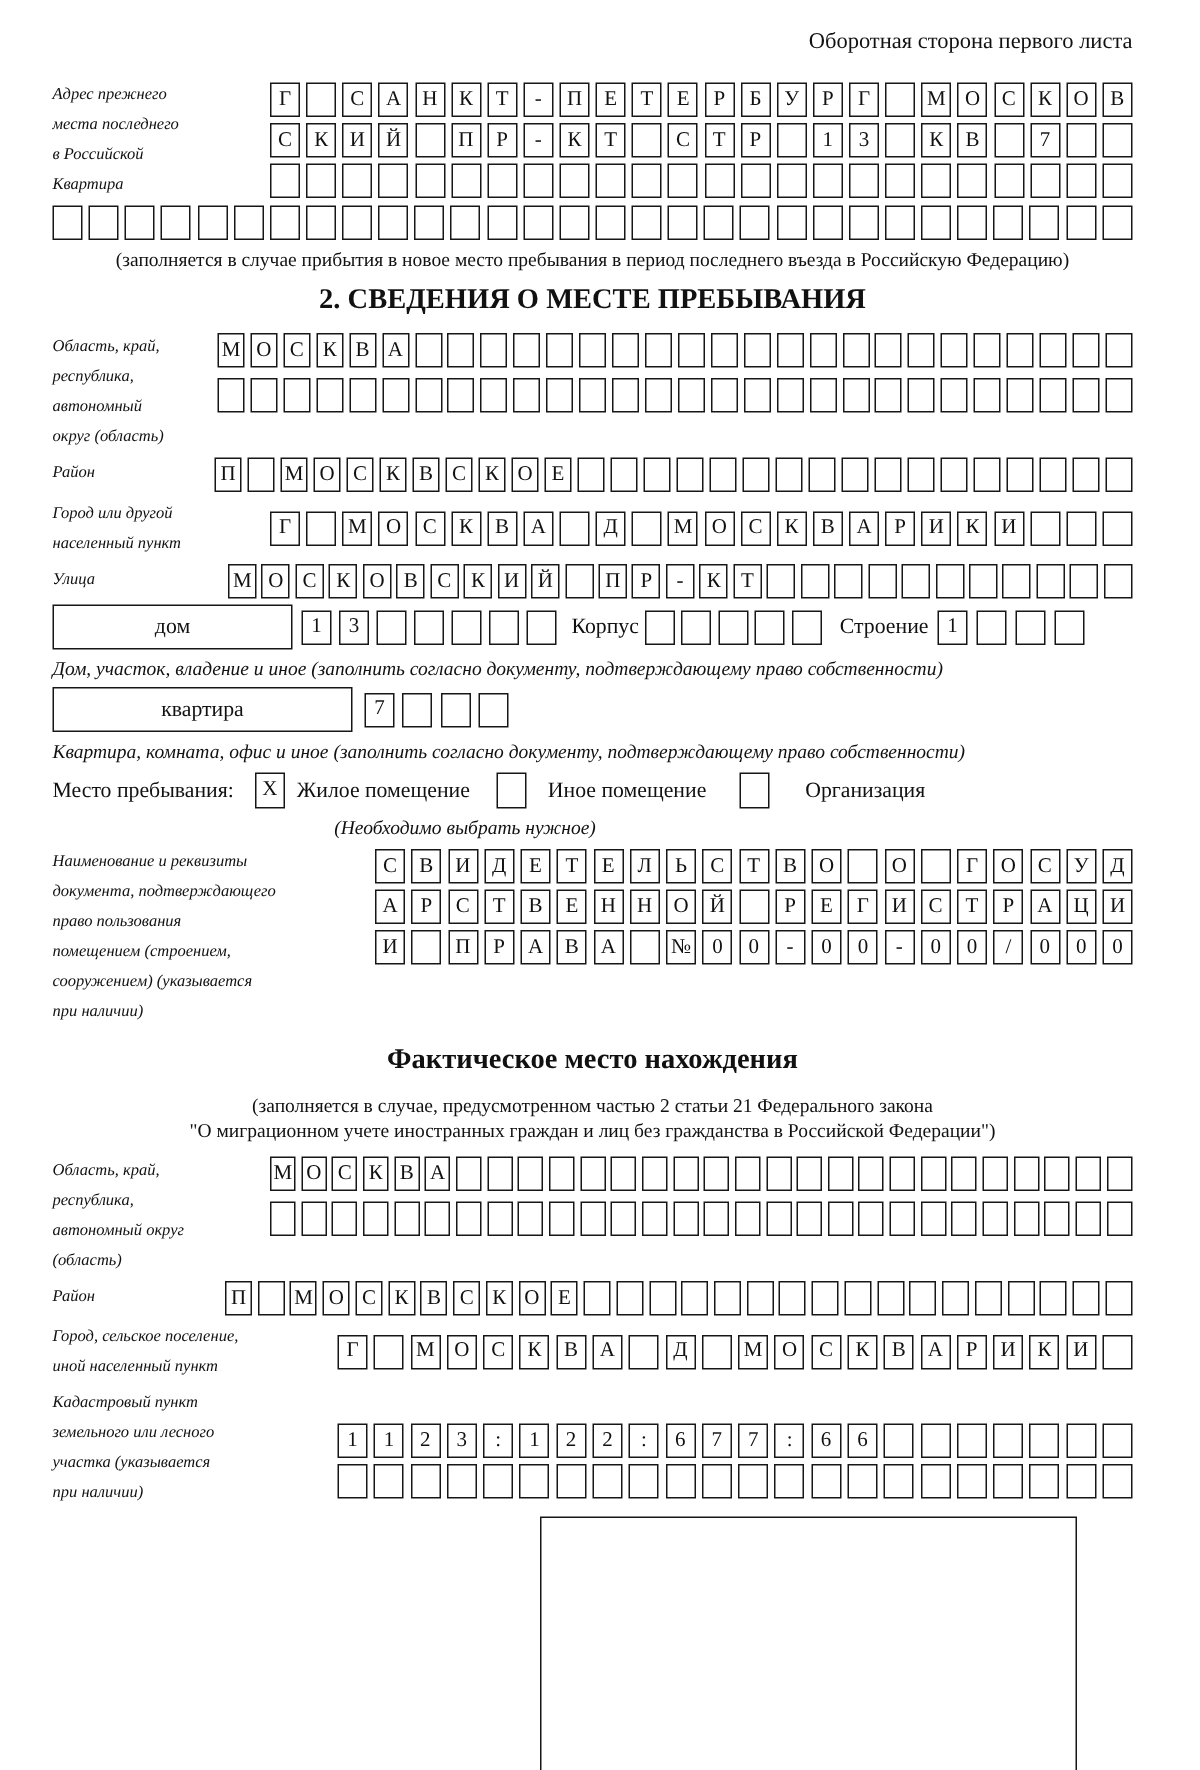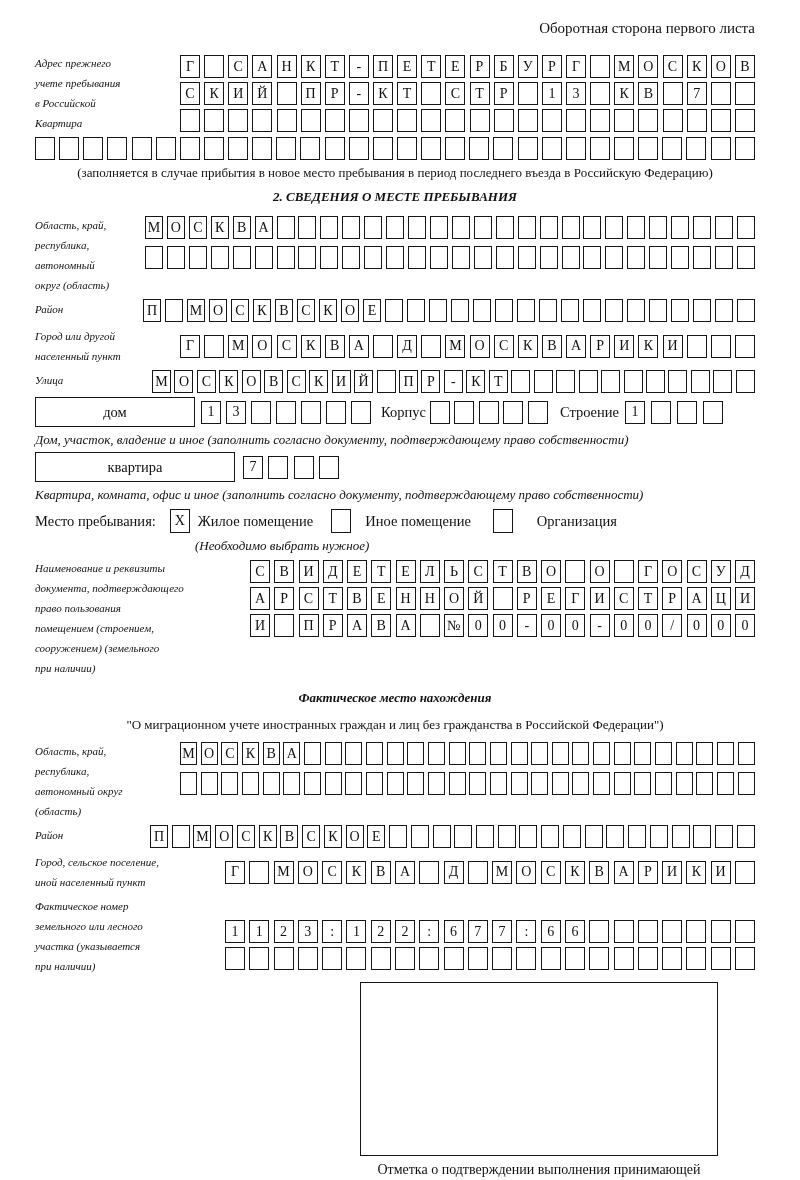--- a/index.html
+++ b/index.html
@@ -9,21 +9,21 @@
   .row{display:flex;align-items:flex-start;margin-bottom:4px;}
   .row.vcenter{align-items:center;}
   .label{font-size:11px;line-height:20px;flex:none;font-style:italic;}
   .label .line{white-space:nowrap;}
   .gridcol{display:flex;flex-direction:column;}
   .cellrow{display:flex;justify-content:space-between;flex:none;}
   .cell{flex:none;width:var(--cw,20px);height:23px;box-sizing:border-box;border:1.6px solid #161616;
         display:flex;align-items:center;justify-content:center;font-size:14px;font-family:"Liberation Serif",serif;}
   .caption{font-size:13px;line-height:17px;}
   .center{text-align:center;}
-  .sec-title{font-weight:bold;font-size:13px;text-align:center;margin:8px 0 10px 0;font-style:italic;}
+  .sec-title{font-weight:bold;font-size:19px;text-align:center;margin:8px 0 10px 0;}
   .typebox{box-sizing:border-box;border:1.6px solid #161616;height:30px;display:flex;align-items:center;justify-content:center;
            font-size:14.5px;flex:none;}
   .ilabel{font-size:14.5px;flex:none;}
   .checkbox{flex:none;width:20px;height:24px;box-sizing:border-box;border:1.6px solid #161616;display:flex;align-items:center;
             justify-content:center;font-size:14px;}
   .stamp-box{box-sizing:border-box;width:358px;height:174px;border:1.8px solid #161616;margin-left:325px;margin-top:6px;}
   .stamp-caption{width:440px;margin-left:284px;text-align:center;font-size:14px;line-height:19px;margin-top:4px;}
   .mt2{margin-top:2px;font-style:italic;}.mt4{margin-top:4px;}.mt6{margin-top:6px;}.mt8{margin-top:8px;}
   .gap7{row-gap:7px;}
   .gap4{row-gap:4px;}
@@ -31,21 +31,21 @@
 </head>
 <body>
 
 <div class="page">
 
   <div class="header-note">Оборотная сторона первого листа</div>
 
   <div class="row">
     <div class="label" style="width:145px">
         <div class="line">Адрес прежнего</div>
-        <div class="line">учете пребывания</div>
+        <div class="line">места последнего</div>
         <div class="line">в Российской</div>
         <div class="line">Квартира</div>
       </div>
     <div class="gridcol gap4" style="margin-top:2px">
       <div class="cellrow" style="--cw:20px;width:575px">
           <div class="cell">Г</div>
           <div class="cell"></div>
           <div class="cell">С</div>
           <div class="cell">А</div>
           <div class="cell">Н</div>
@@ -372,29 +372,29 @@
 
   <div class="row vcenter mt6">
     <div class="ilabel">Место пребывания:</div>
     <div class="checkbox" style="margin-left:14px">X</div>
     <div class="ilabel" style="margin-left:8px">Жилое помещение</div>
     <div class="checkbox" style="margin-left:18px"></div>
     <div class="ilabel" style="margin-left:14px">Иное помещение</div>
     <div class="checkbox" style="margin-left:22px"></div>
     <div class="ilabel" style="margin-left:24px">Организация</div>
   </div>
-  <div class="caption mt2" style="margin-left:160px;width:230px;text-align:left">(Необходимо выбрать нужное)</div>
+  <div class="caption mt2" style="margin-left:160px;width:230px;text-align:center">(Необходимо выбрать нужное)</div>
 
   <div class="row mt4">
     <div class="label" style="width:215px">
         <div class="line">Наименование и реквизиты</div>
         <div class="line">документа, подтверждающего</div>
         <div class="line">право пользования</div>
         <div class="line">помещением (строением,</div>
-        <div class="line">сооружением) (земельного</div>
+        <div class="line">сооружением) (указывается</div>
         <div class="line">при наличии)</div>
       </div>
     <div class="gridcol gap4" style="margin-top:2px">
       <div class="cellrow" style="--cw:20px;width:505px">
           <div class="cell">С</div>
           <div class="cell">В</div>
           <div class="cell">И</div>
           <div class="cell">Д</div>
           <div class="cell">Е</div>
           <div class="cell">Т</div>
@@ -458,20 +458,21 @@
           <div class="cell">/</div>
           <div class="cell">0</div>
           <div class="cell">0</div>
           <div class="cell">0</div>
         </div>
     </div>
   </div>
 
   <div class="sec-title" style="margin-top:12px">Фактическое место нахождения</div>
   <div class="caption center">
+      <div class="line">(заполняется в случае, предусмотренном частью 2 статьи 21 Федерального закона</div>
       <div class="line">"О миграционном учете иностранных граждан и лиц без гражданства в Российской Федерации")</div>
     </div>
 
   <div class="row mt8">
     <div class="label" style="width:145px">
         <div class="line">Область, край,</div>
         <div class="line">республика,</div>
         <div class="line">автономный округ</div>
         <div class="line">(область)</div>
       </div>
@@ -599,21 +600,21 @@
         <div class="cell">Р</div>
         <div class="cell">И</div>
         <div class="cell">К</div>
         <div class="cell">И</div>
         <div class="cell"></div>
       </div>
   </div>
 
   <div class="row">
     <div class="label" style="width:190px">
-        <div class="line">Фактическое номер</div>
+        <div class="line">Кадастровый пункт</div>
         <div class="line">земельного или лесного</div>
         <div class="line">участка (указывается</div>
         <div class="line">при наличии)</div>
       </div>
     <div class="gridcol gap4" style="margin-top:24px">
       <div class="cellrow" style="--cw:20px;width:530px">
           <div class="cell">1</div>
           <div class="cell">1</div>
           <div class="cell">2</div>
           <div class="cell">3</div>

